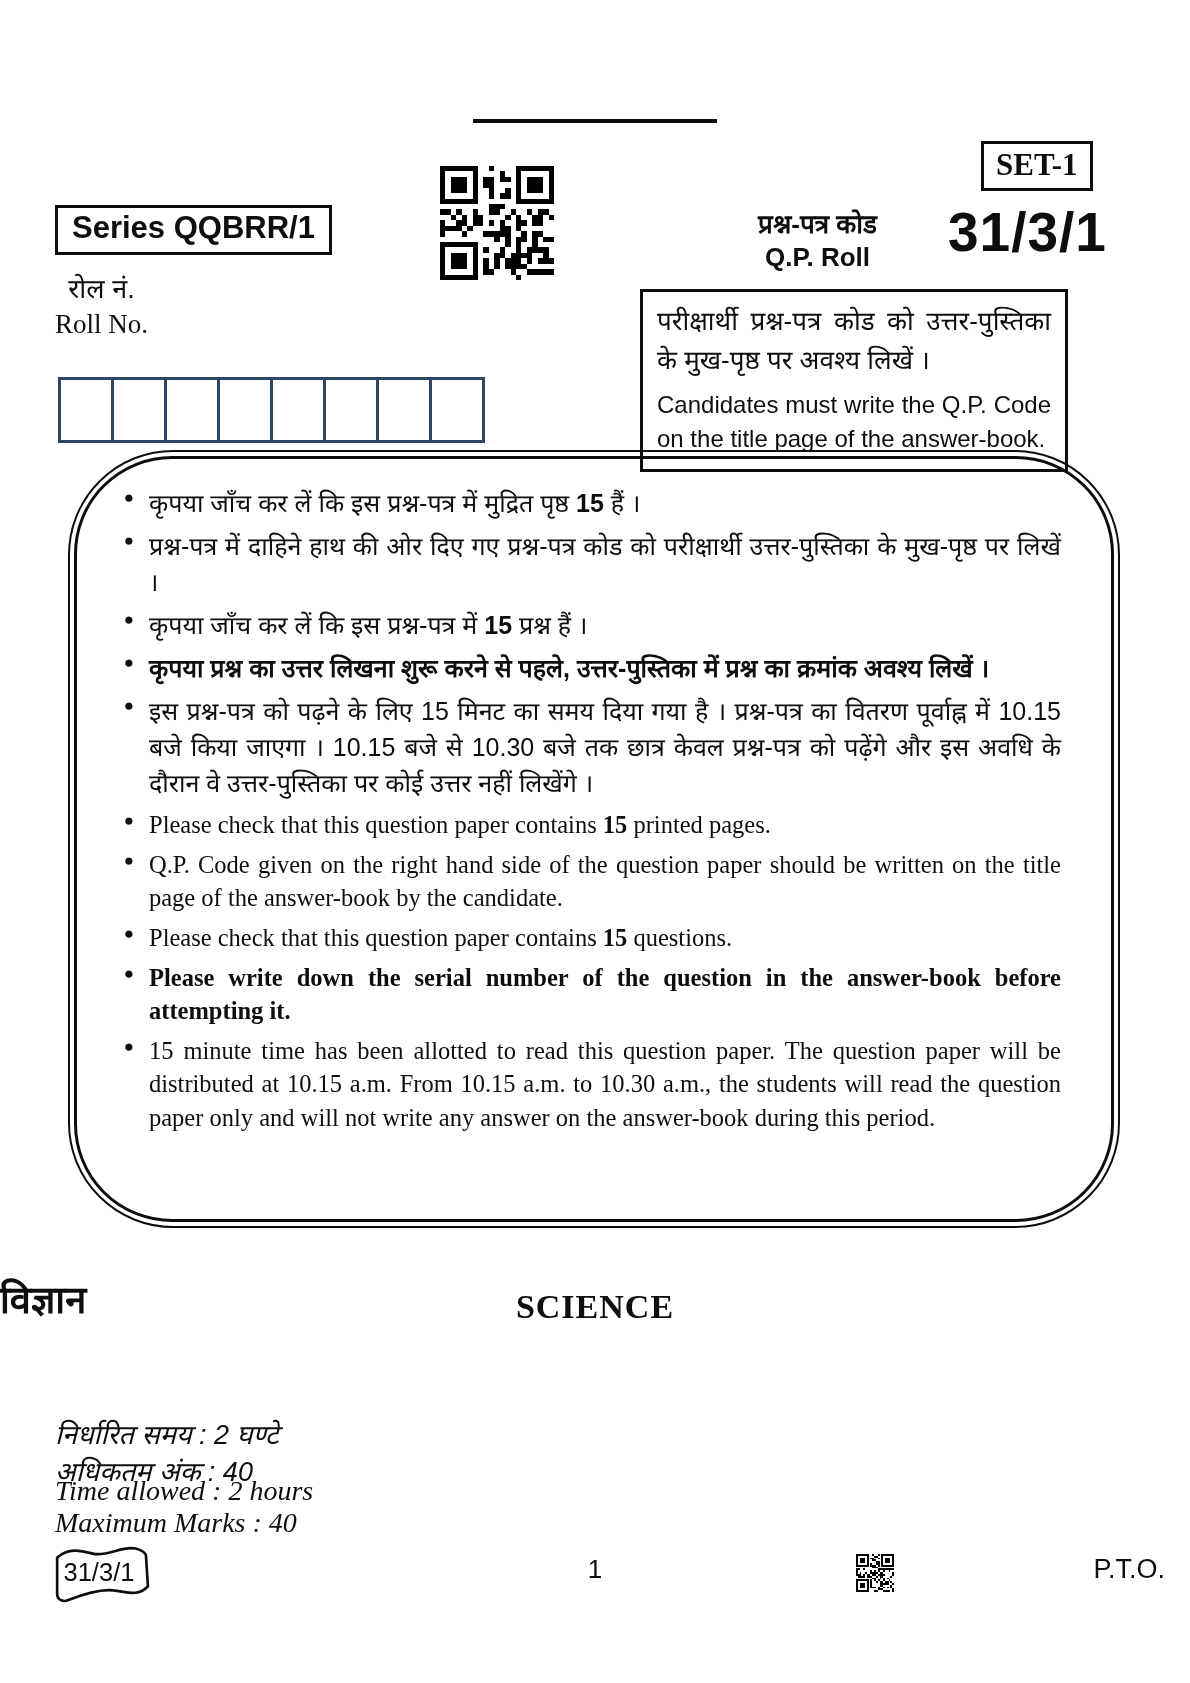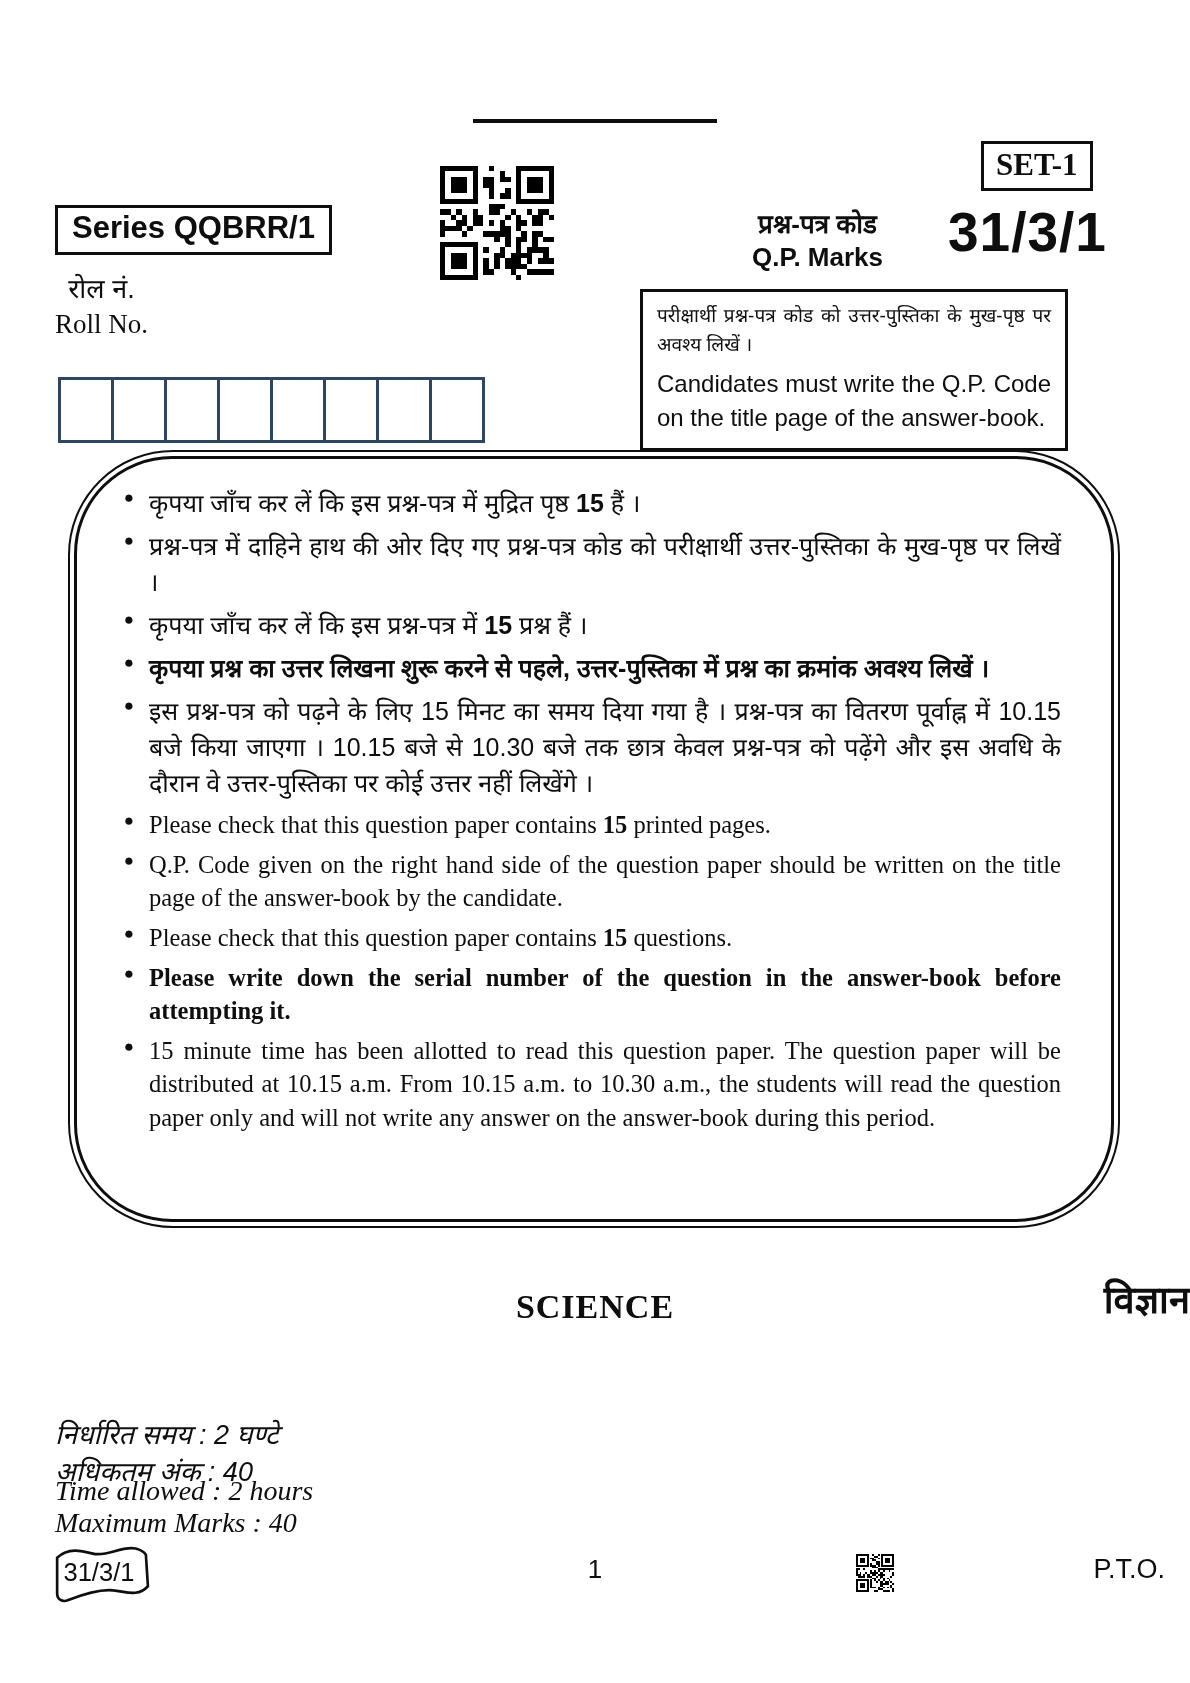--- a/index.html
+++ b/index.html
@@ -26,36 +26,36 @@
   .roll-labels { position:absolute; left:55px; top:272px; font-size:27px; line-height:1.3;text-align:center; }
   .roll-label-hi { font-family:"Liberation Sans", sans-serif; }
   .roll-label-en { font-family:"Liberation Serif", serif; }
 
   .roll-boxes { position:absolute; left:58px; top:377px; display:flex; }
   .roll-box { width:56px; height:66px; border:3px solid #2e4563; background:#fff; margin-left:-3px; }
   .roll-box:first-child { margin-left:0; }
 
   .qp-note-box { position:absolute; left:640px; top:289px; width:428px; border:3px solid #0e0e0e;
                  padding:10px 14px 14px; }
-  .qp-note-hi { font-size:19px; line-height:1.5; text-align:justify; }
+  .qp-note-hi { font-size:26px; line-height:1.5; text-align:justify; }
   .qp-note-en { font-size:24px; line-height:1.4; text-align:justify; margin-top:8px; }
 
   .main-box { position:absolute; left:68px; top:450px; width:1052px; height:778px;
               border:2.5px solid #0e0e0e; border-radius:105px; padding:4px; }
   .main-box-inner { width:100%; height:100%; border:3.5px solid #0e0e0e; border-radius:98px;
                     padding:26px 50px 18px 32px; }
   .inst-list { list-style:none; }
   .inst-item { display:flex; margin-bottom:7px; }
   .inst-bullet { flex:0 0 auto; width:40px; text-align:center; font-size:22px; line-height:1.55; }
   .inst-text { flex:1 1 auto; text-align:justify; }
   .inst-item.hi .inst-text { font-size:25px; line-height:1.44; font-family:"Liberation Sans", sans-serif; }
   .inst-item.en .inst-text { font-size:24.5px; line-height:1.35; font-family:"Liberation Serif", serif; }
   .inst-item.bold .inst-text { font-weight:bold; }
 
-  .subject-hi { position:absolute; left:0; top:1272px; width:100%; text-align:right;
+  .subject-hi { position:absolute; left:0; top:1272px; width:100%; text-align:left;
                 font-weight:bold; font-size:38px; }
   .subject-en { position:absolute; left:0; top:1288px; width:100%; text-align:center;
                 font-family:"Liberation Serif", serif; font-weight:bold; font-size:34px; letter-spacing:1px; }
 
   .meta-row { position:absolute; left:55px; width:1080px; display:flex; justify-content:space-between;flex-direction:column; }
   .meta-row.hi { top:1415px; font-style:italic; font-size:27px; }
   .meta-row.en { top:1475px; font-style:italic; font-family:"Liberation Serif", serif; font-size:28px; }
 
   .footer-flag { position:absolute; left:50px; top:1540px; width:102px; height:66px; }
   .footer-flag svg { width:100%; height:100%; }
@@ -200,21 +200,21 @@
         <rect x="15" y="1" width="5" height="5" fill="#fff"></rect>
         <rect x="16" y="2" width="3" height="3" fill="#000"></rect>
         <rect x="0" y="14" width="7" height="7" fill="#000"></rect>
         <rect x="1" y="15" width="5" height="5" fill="#fff"></rect>
         <rect x="2" y="16" width="3" height="3" fill="#000"></rect>
       </svg>
   </div>
 
   <div class="qp-labels">
     <div>प्रश्न-पत्र कोड</div>
-    <div>Q.P. Marks</div>
+    <div>Q.P. Roll</div>
   </div>
   <div class="qp-code-value">31/3/1</div>
 
   <div class="roll-labels">
     <div class="roll-label-hi">रोल नं.</div>
     <div class="roll-label-en">Roll No.</div>
   </div>
 
   <div class="roll-boxes" id="roll-boxes">
       <div class="roll-box"></div>

